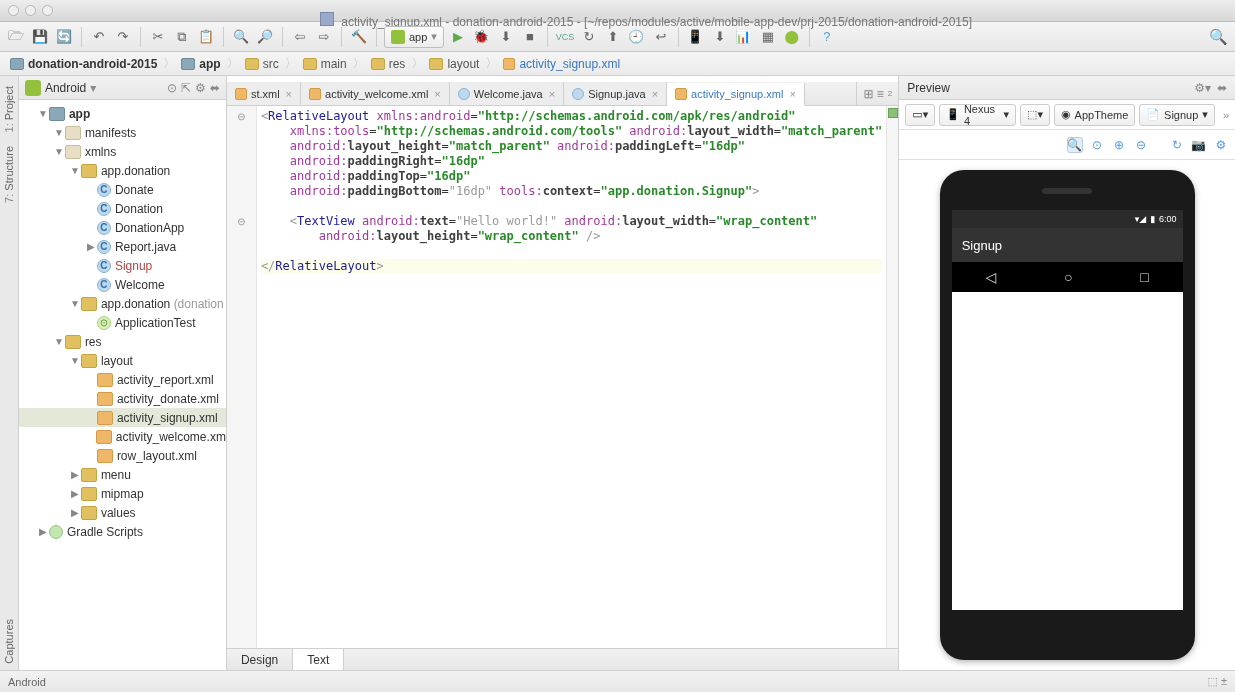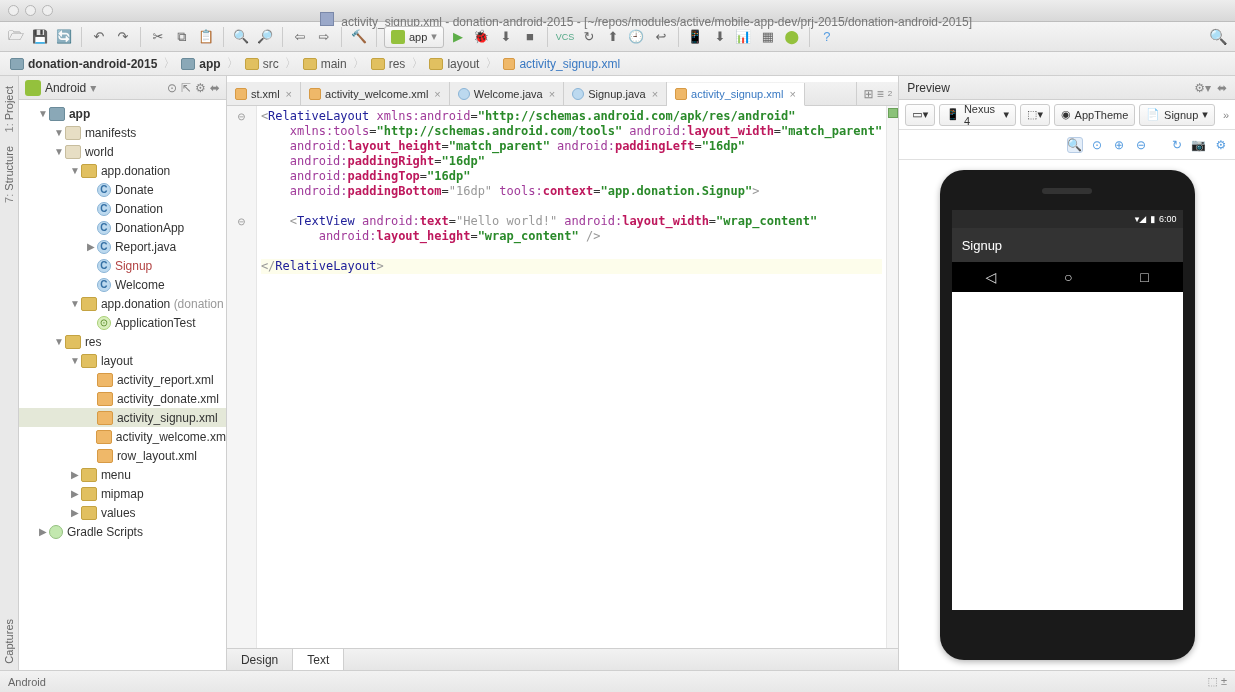--- a/index.html
+++ b/index.html
@@ -70,21 +70,21 @@
 .etab.active .label { color: #3878c2; }
 .tabbar .spacer { flex: 1; }
 .tabbar .tabext { display: flex; align-items: center; padding: 0 6px; color: #888; gap: 4px; border-left: 1px solid #cfcfcf; }
 
 .code-wrap { flex: 1; display: flex; overflow: hidden; }
 .gutter { width: 30px; background: #f5f5f5; border-right: 1px solid #e6e6e6; padding-top: 3px; }
 .gutter .g { height: 15px; display: flex; align-items: center; justify-content: center; font-size: 10px; color: #999; }
 .code { flex: 1; font-family: Menlo, Monaco, monospace; font-size: 12px; line-height: 15px; padding: 3px 4px; white-space: pre; overflow: auto; }
 .errstrip { width: 12px; background: #f5f5f5; border-left: 1px solid #e6e6e6; }
 .errstrip .ok { width: 10px; height: 10px; background: #8bc279; border: 1px solid #6aa159; margin: 2px auto; }
-.t-tag { color: #20209a; } .t-ns { color: #a03a9a; } .t-attr { color: #be185d; font-weight: bold; } .t-str { color: #2a8a2a; font-weight: bold; } .t-gray { color: #999; }
+.t-tag { color: #20209a; } .t-ns { color: #a03a9a; } .t-attr { color: #404040; font-weight: bold; } .t-str { color: #2a8a2a; font-weight: bold; } .t-gray { color: #999; }
 .hl-line { background: #fdfdeb; display: inline-block; width: 100%; }
 
 .editor-bot { height: 22px; background: linear-gradient(#f2f2f2, #e6e6e6); border-top: 1px solid #cfcfcf; display: flex; }
 .btab { padding: 0 14px; display: flex; align-items: center; border-right: 1px solid #cfcfcf; font-size: 12px; cursor: pointer; }
 .btab.active { background: #fff; }
 
 
 .preview { width: 358px; border-left: 1px solid #cfcfcf; display: flex; flex-direction: column; background: #fff; }
 .preview-hdr { height: 24px; background: linear-gradient(#f2f2f2, #e7e7e7); border-bottom: 1px solid #cfcfcf; display: flex; align-items: center; padding: 0 8px; font-size: 12px; }
 .preview-hdr .spacer { flex: 1; }
@@ -232,21 +232,21 @@
           <b>app</b>
         </div>
       <div class="trow ind2">
           <span class="arrow">▼</span>
           <span class="ico ico-fold"></span>
           <span>manifests</span>
         </div>
       <div class="trow ind2">
           <span class="arrow">▼</span>
           <span class="ico ico-fold"></span>
-          <span>world</span>
+          <span>xmlns</span>
         </div>
       <div class="trow ind3">
           <span class="arrow">▼</span>
           <span class="ico ico-pkg"></span>
           <span>app.donation</span>
         </div>
       <div class="trow ind4">
           <span class="arrow"></span>
           <span class="ico ico-c">C</span>
           <span>Donate</span>

